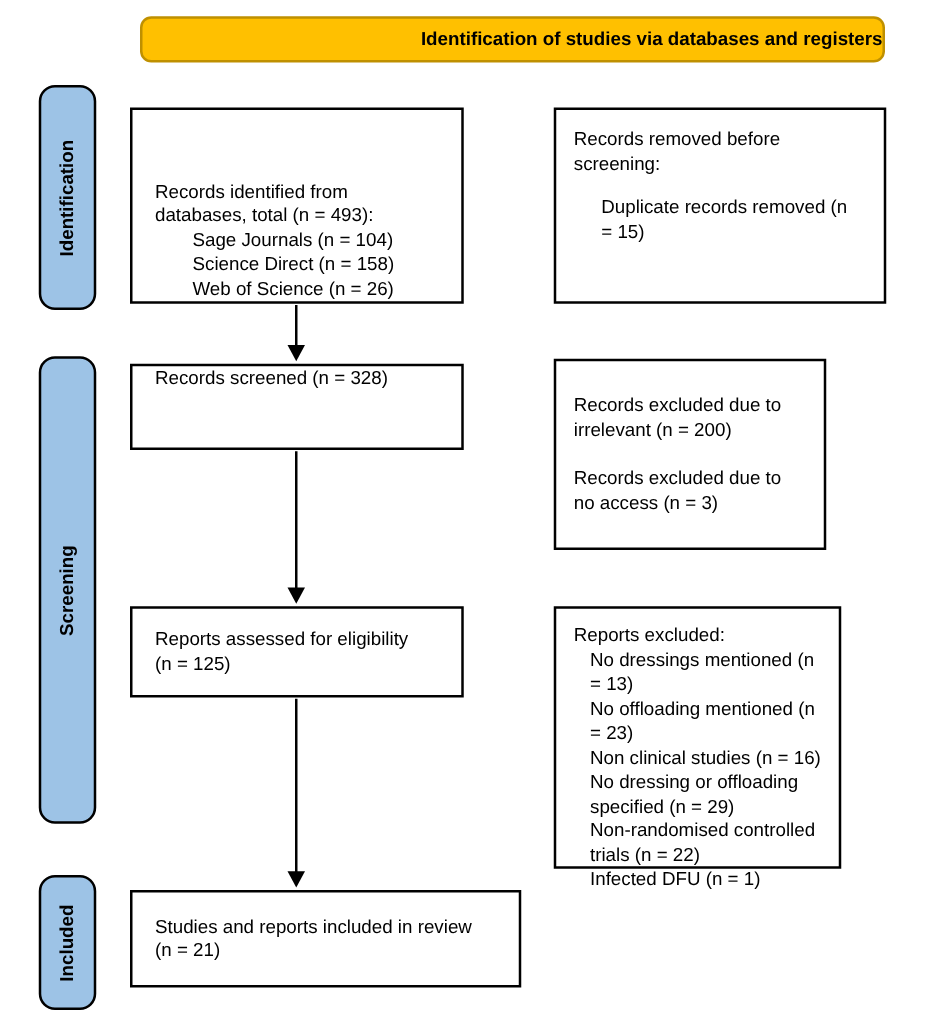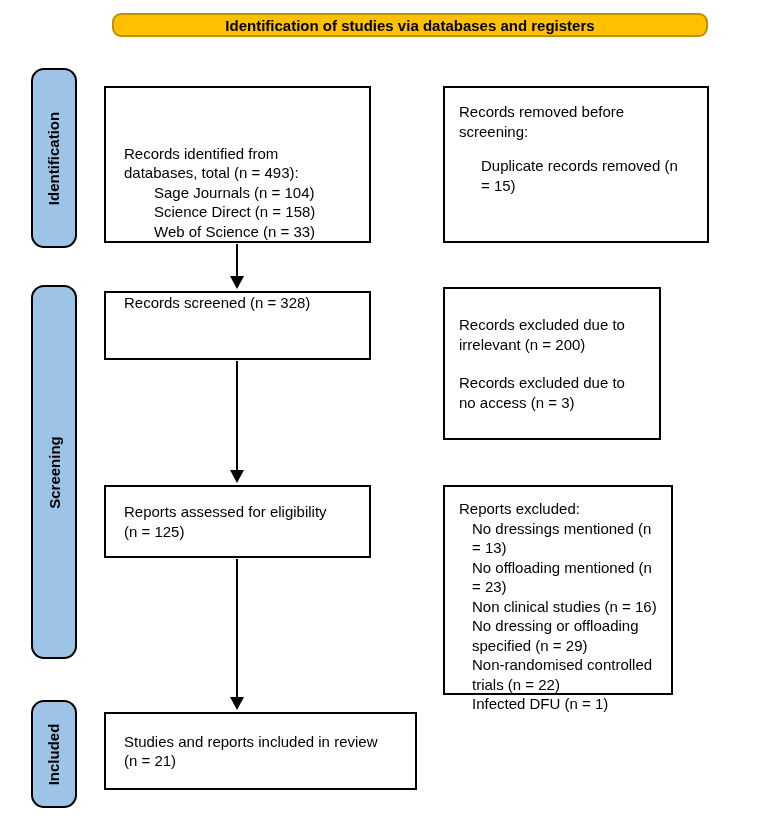--- a/index.html
+++ b/index.html
@@ -9,28 +9,28 @@
     height: 825px;
     background: #ffffff;
     font-family: "Liberation Sans", sans-serif;
     color: #000000;
   }
 
   
   .banner {
     position: absolute;
     left: 112px; top: 13px;
-    width: 596px; height: 24px;
+    width: 596px; height: 37px;
     box-sizing: border-box;
     background: var(--banner-fill, #FFC000);
     border: 2px solid var(--banner-border, #BF9000);
     border-radius: 9px;
     display: flex;
     align-items: center;
-    justify-content: center;
+    justify-content: flex-end;
     font-weight: bold;
     font-size: 15px;
   }
 
   
   .stage {
     position: absolute;
     left: 31px;
     width: 46px;
     box-sizing: border-box;
@@ -117,21 +117,21 @@
   </div>
   <div class="stage stage-included">
     <span class="stage-label">Included</span>
   </div>
 
   <div class="box box-l1">
     <div>Records identified from</div>
     <div>databases, total (n = 493):</div>
     <div class="indent-lg">Sage Journals (n = 104)</div>
     <div class="indent-lg">Science Direct (n = 158)</div>
-    <div class="indent-lg">Web of Science (n = 33)</div>
+    <div class="indent-lg">Web of Science (n = 26)</div>
   </div>
 
   <div class="box box-l2">
     <div>Records screened (n = 328)</div>
   </div>
 
   <div class="box box-l3">
     <div>Reports assessed for eligibility (n = 125)</div>
   </div>
 

